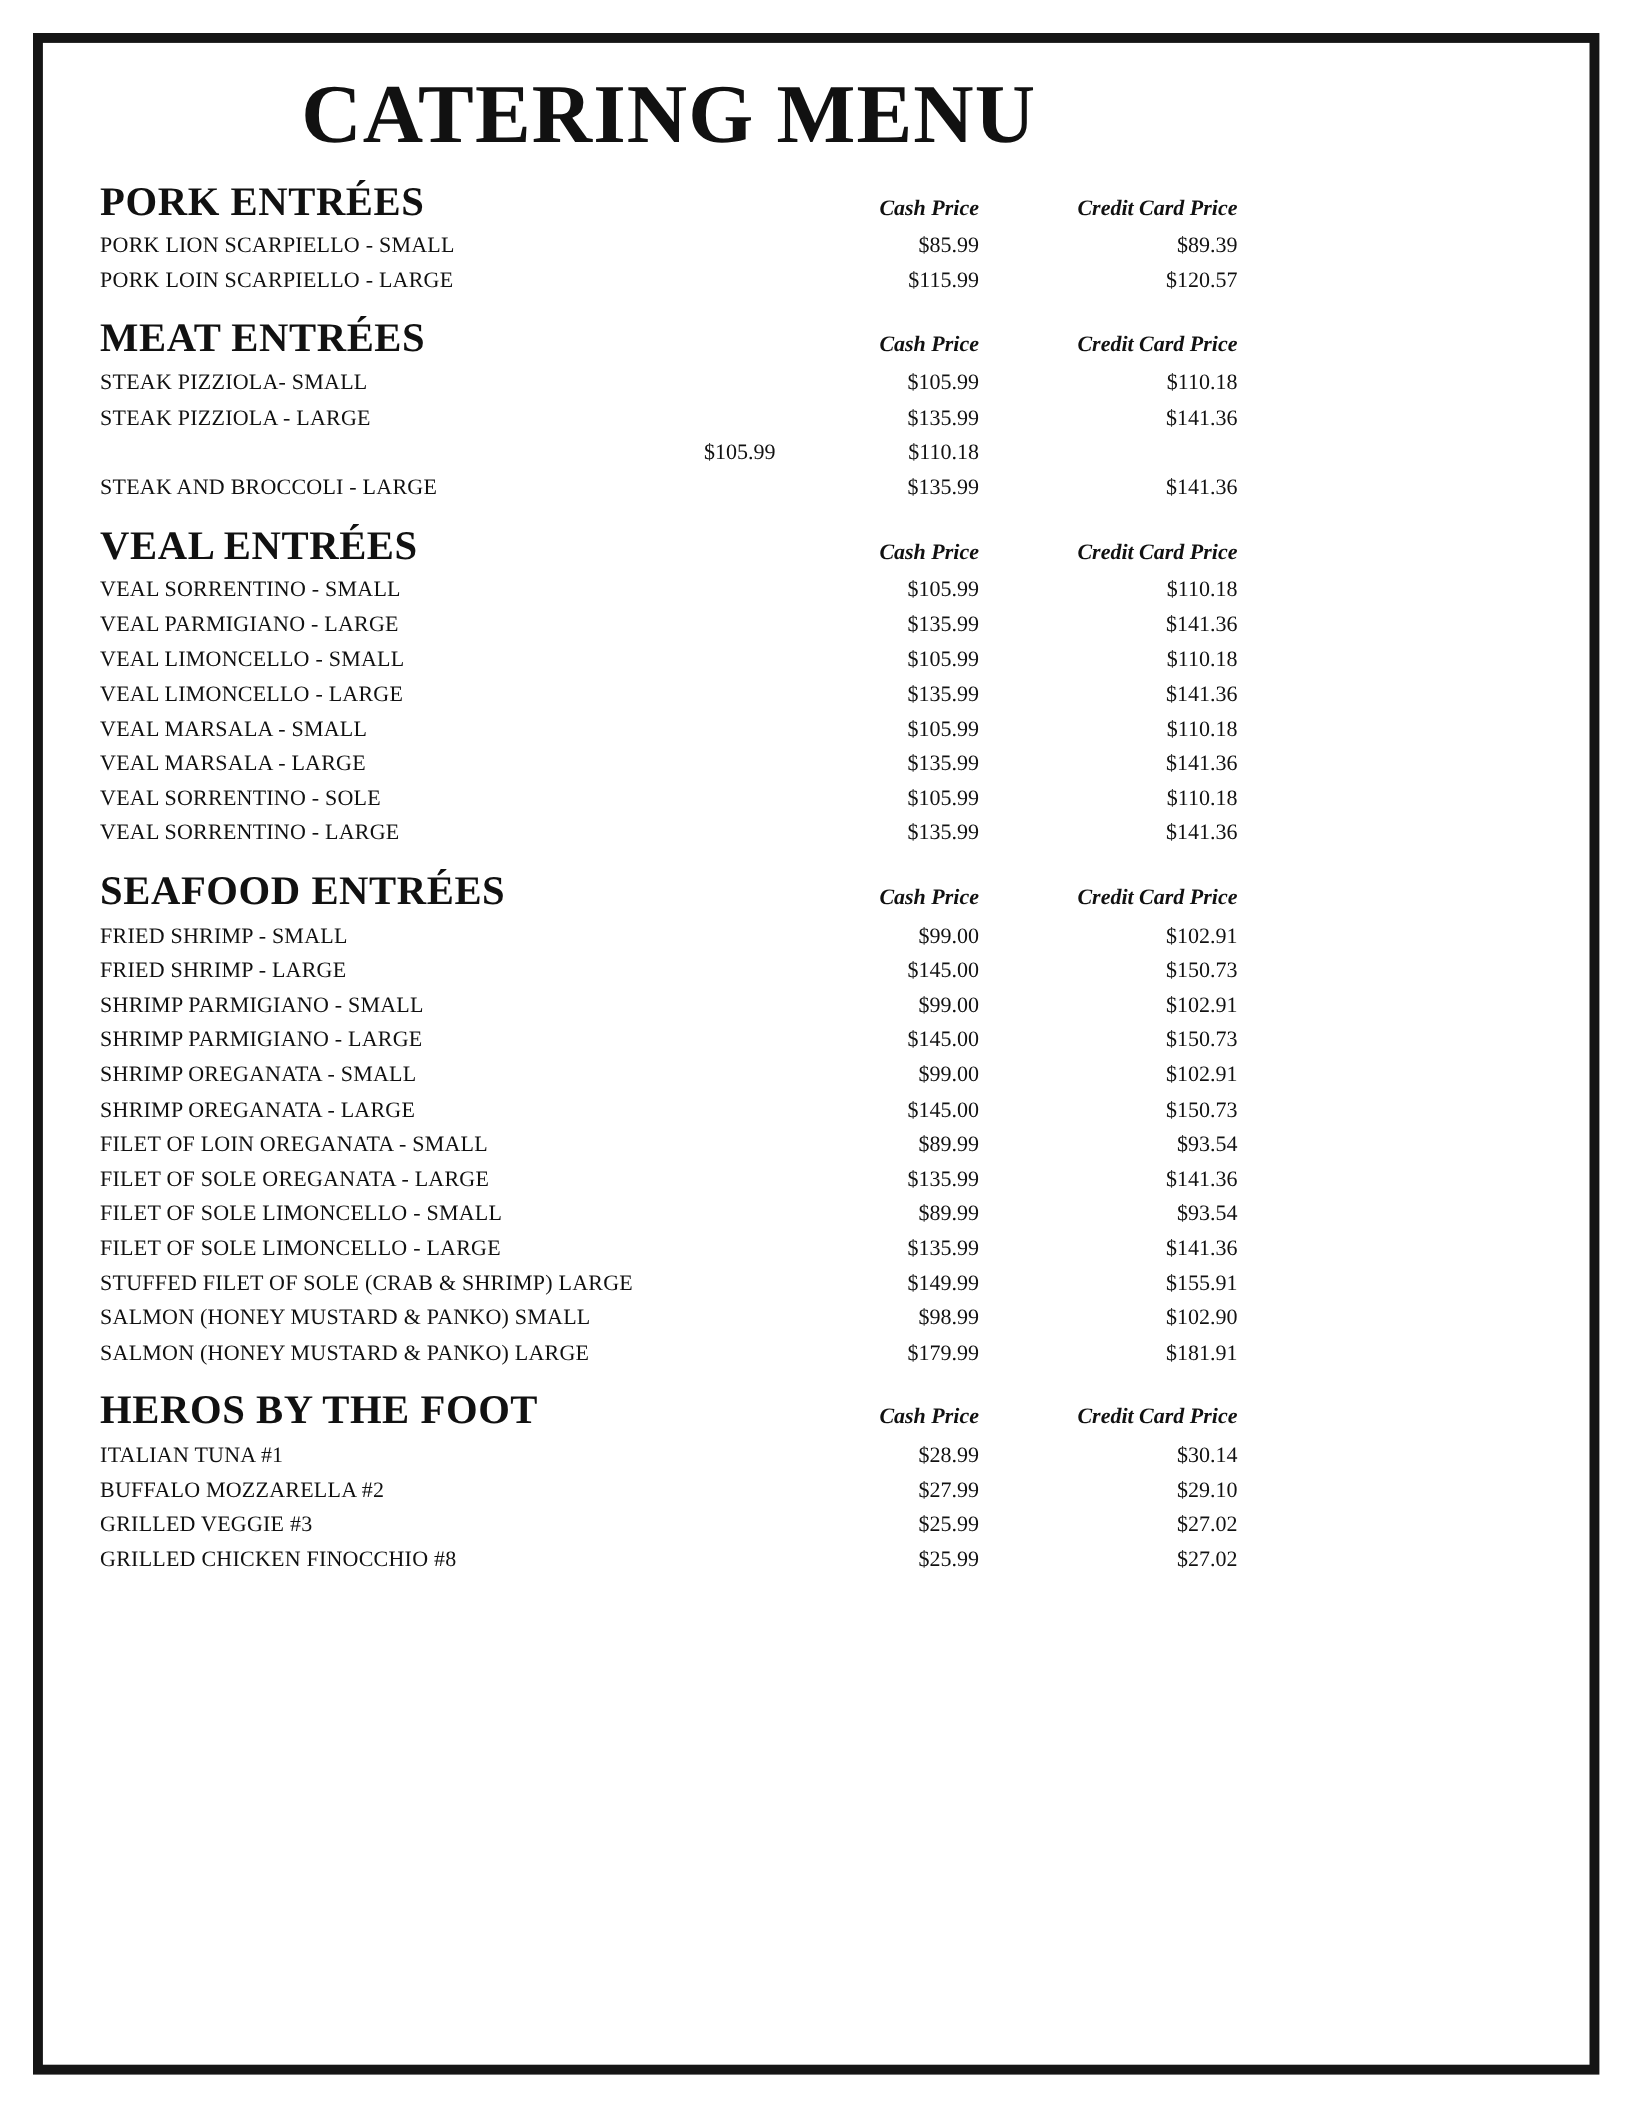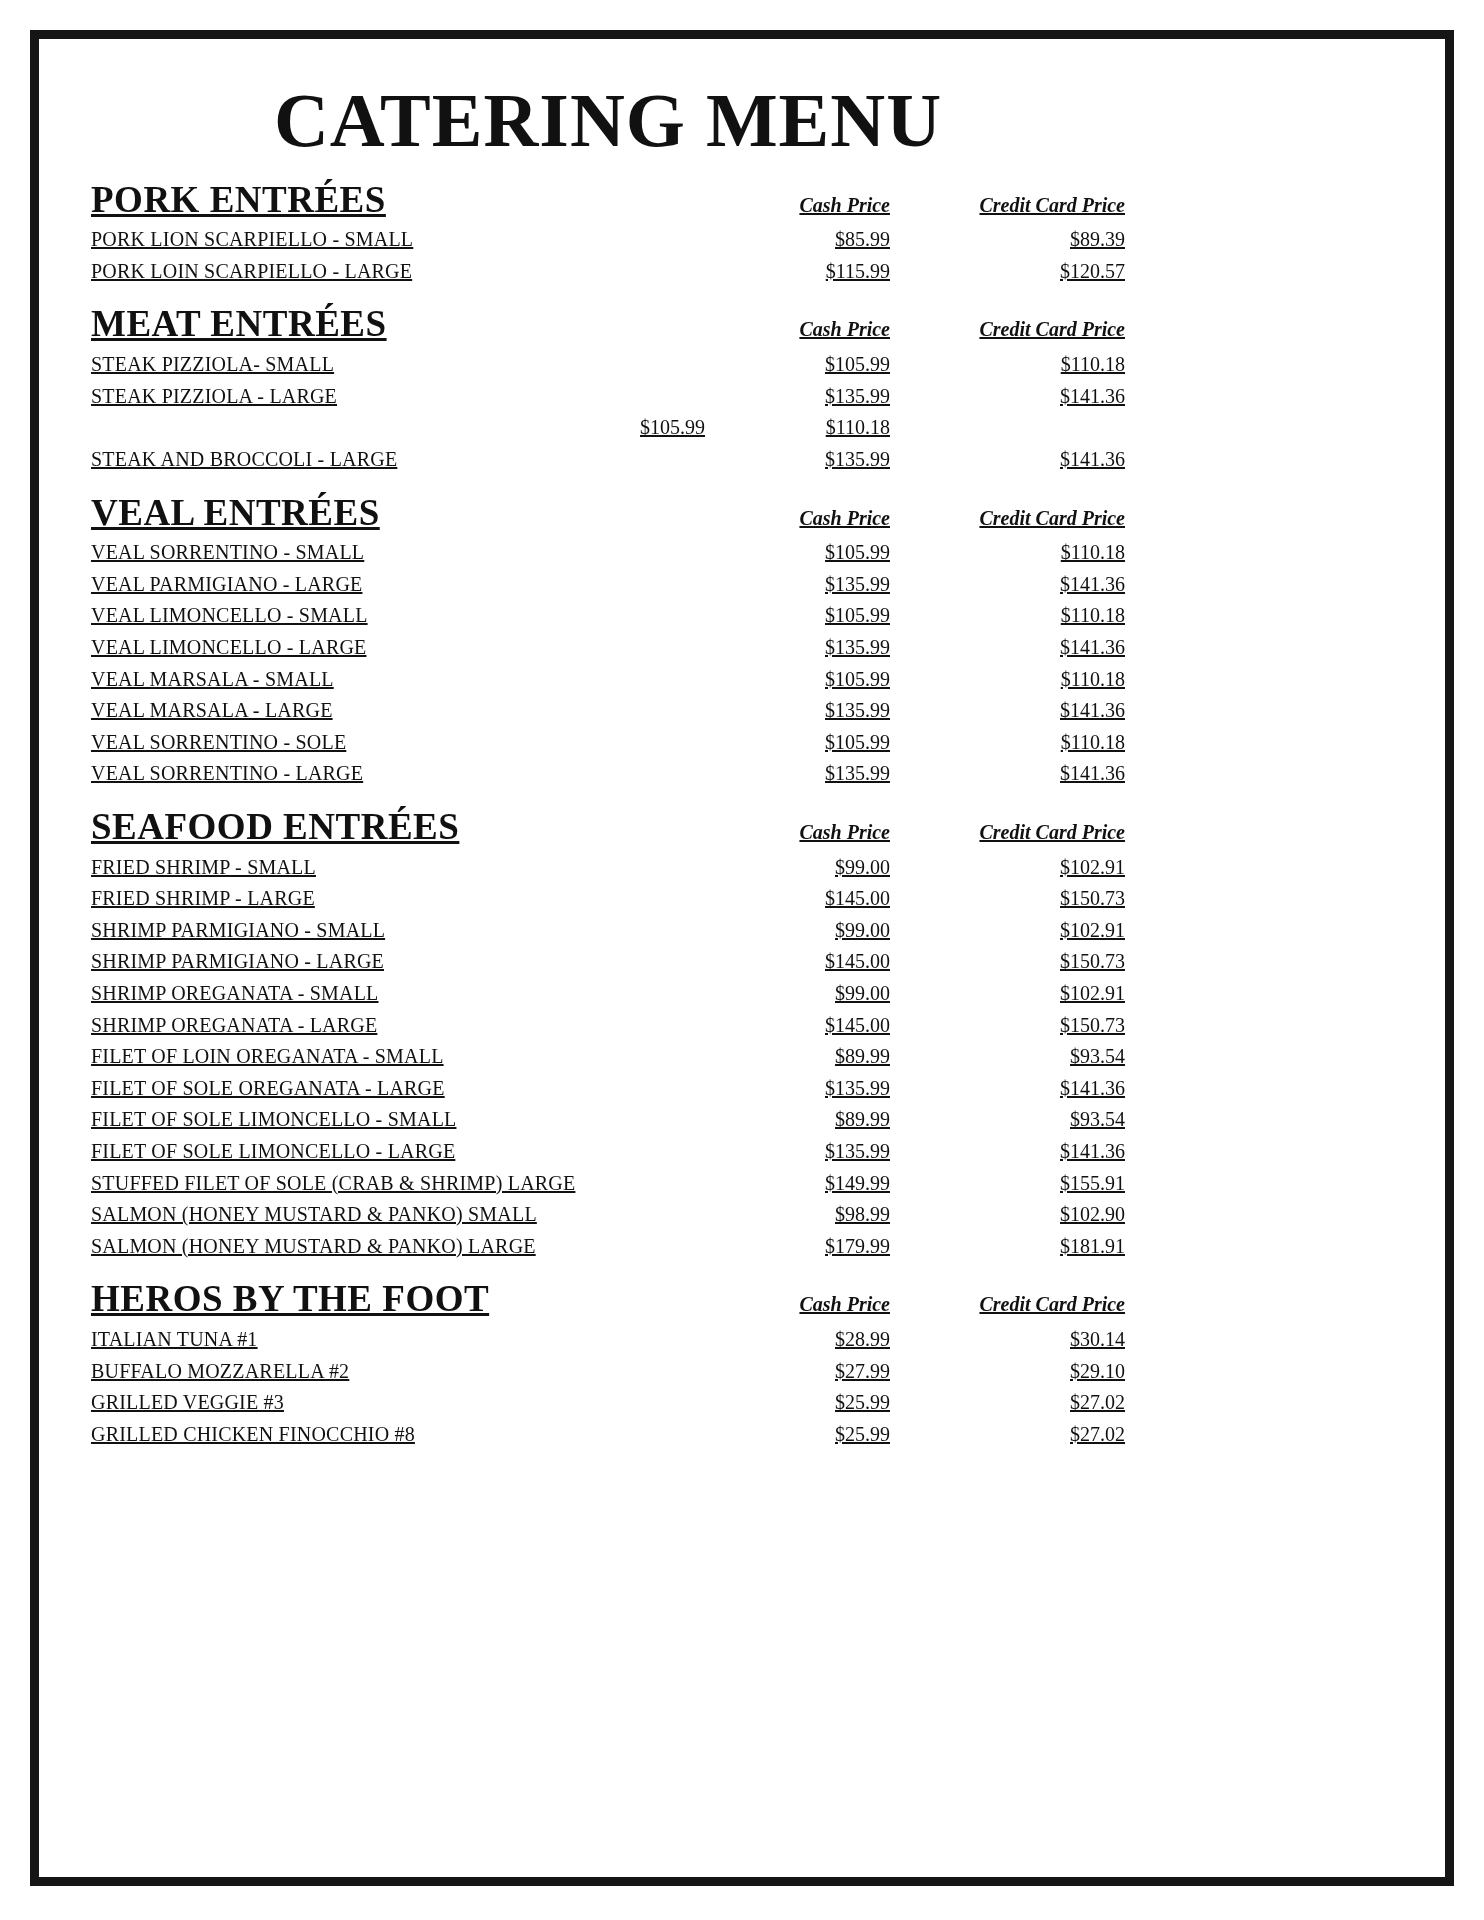--- a/index.html
+++ b/index.html
@@ -24,24 +24,24 @@
   .content {
     padding-top: 14px;
     margin-left: 52px;
     width: 1034px;
   }
   h1.menu-title {
     text-align: center;
     font-size: 76px;
     font-weight: bold;
     letter-spacing: 1px;
-    margin: 26px 0 8px 0;
+    margin: 10px 0 8px 0;
     line-height: 1.1;
   }
-  .menu-section { margin-top: 17px; text-decoration: underline; }
+  .menu-section { margin-top: 17px; }
   .section-header-row {
     display: grid;
     grid-template-columns: 1fr 185px 235px;
     align-items: baseline;
     margin-bottom: 4px;
   }
   .section-title {
     font-size: 37px;
     font-weight: bold;
     letter-spacing: 0.5px;

